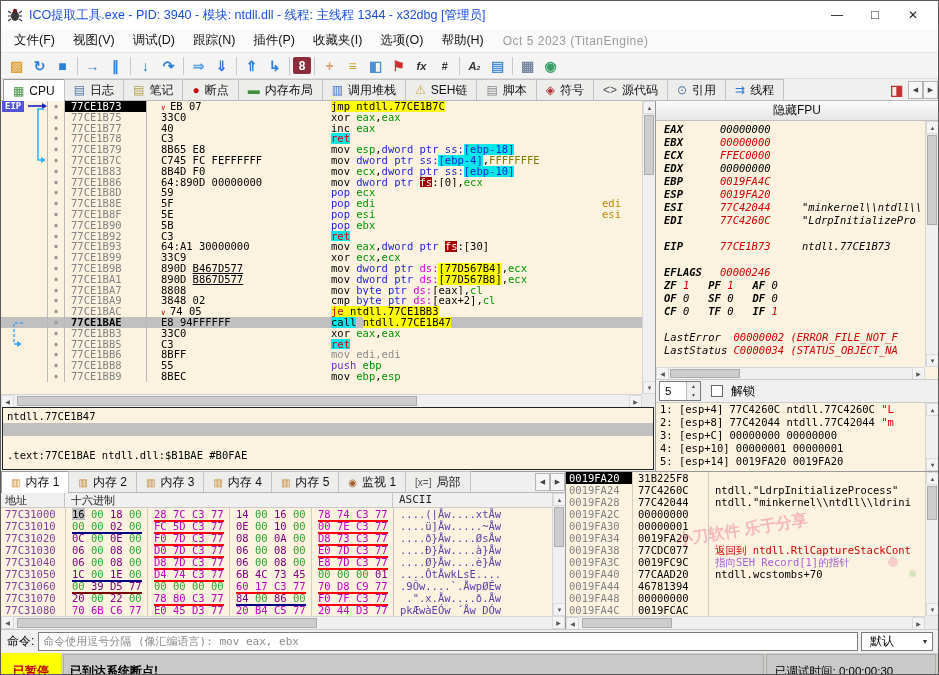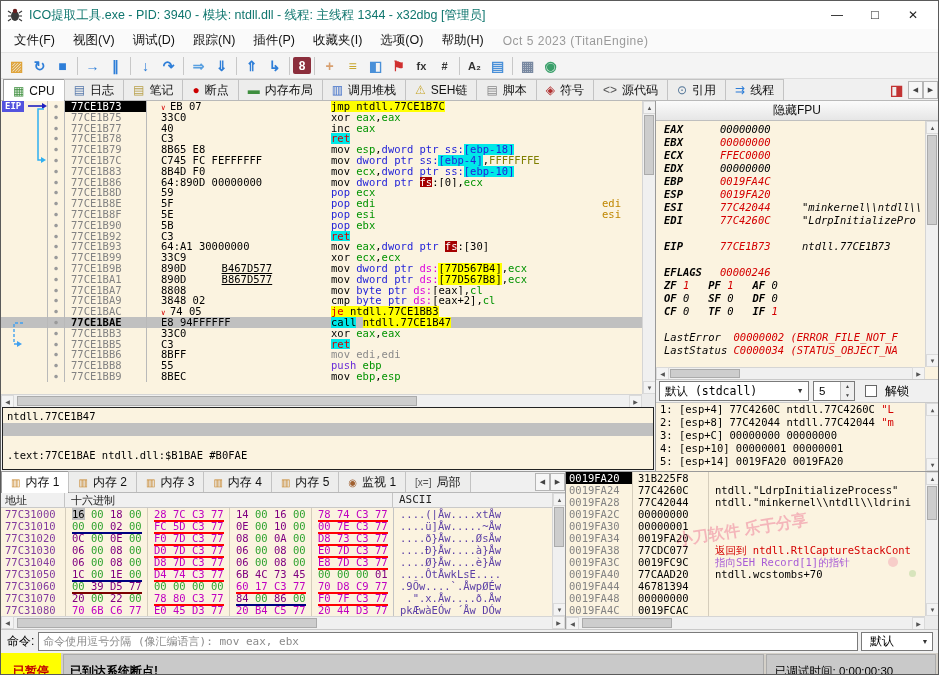--- a/index.html
+++ b/index.html
@@ -2,34 +2,34 @@
 <html><head>
 <meta charset="utf-8">
 <style>
   html,body{margin:0;padding:0;background:#888;}
   *{box-sizing:border-box;}
   .window{width:939px;height:675px;background:#F0F0F0;font-family:"Liberation Sans",sans-serif;
     position:relative;overflow:hidden;display:flex;flex-direction:column;border:1px solid #5a5a5a;}
   
   .titlebar{height:28px;background:#FFFFFF;display:flex;align-items:center;padding:0 6px;flex:0 0 auto;}
   .bugicon{width:16px;height:16px;margin-right:6px;flex:0 0 auto;}
-  .title{font-size:12.5px;color:#0f766e;white-space:nowrap;overflow:hidden;flex:1;}
+  .title{font-size:12.5px;color:#1d4ed8;white-space:nowrap;overflow:hidden;flex:1;}
   .wbtn{width:38px;height:24px;text-align:center;line-height:24px;font-size:12px;color:#222;cursor:default;}
   .btn-min::before{content:"—";}
   .btn-max::before{content:"□";font-size:13px;}
   .btn-close::before{content:"✕";}
   
   .menubar{height:24px;background:#FAFAFA;display:flex;align-items:center;padding:0 4px;flex:0 0 auto;border-bottom:1px solid #E4E4E4;}
   .mitem{font-size:12.5px;color:#111;padding:2px 9px;white-space:nowrap;}
   .builddate{font-size:12px;color:#9A9A9A;margin-left:10px;white-space:nowrap;letter-spacing:.5px;}
   
   .toolbar{height:26px;background:#F4F4F4;display:flex;align-items:center;padding:0 4px;flex:0 0 auto;border-bottom:1px solid #DDD;}
   .tbtn{width:23px;height:22px;display:flex;align-items:center;justify-content:center;font-size:14px;font-weight:bold;cursor:default;}
   .tbtn.tile{background:#8B2E3C;color:#fff !important;width:18px;height:17px;border-radius:2px;font-size:12px;}
-  .tbtn.txt{font-size:11px;font-weight:bold;}
+  .tbtn.txt{font-size:11px;font-style:italic;font-weight:bold;}
   .tsep{width:1px;height:18px;background:#C8C8C8;margin:0 3px;flex:0 0 auto;}
   
   .tabbar{height:22px;background:#F0F0F0;display:flex;align-items:flex-end;flex:0 0 auto;border-bottom:1px solid #B9B9B9;padding-left:2px;}
   .tab{height:21px;display:flex;align-items:center;padding:0 9px;font-size:12px;color:#111;border:1px solid #C3C3C3;border-bottom:none;background:#EDEDEC;white-space:nowrap;margin-right:-1px;}
   .tab.active{background:#FFFFFF;height:22px;margin-bottom:-1px;border-color:#9a9a9a;}
   .tab .ticon{margin-right:5px;font-size:12px;}
   .tabscroll{margin-left:auto;display:flex;align-items:center;height:21px;}
   .tsbtn{width:15px;height:18px;border:1px solid #B5B5B5;background:#F6F6F6;font-size:7px;color:#444;display:flex;align-items:center;justify-content:center;}
   .arr-l::before{content:"◀";}
   .arr-r::before{content:"▶";}
@@ -52,21 +52,21 @@
   .dinstr{flex:1;overflow:hidden;}
   .dcmt{width:40px;flex:0 0 auto;color:#BF8600;overflow:hidden;}
   .eiplabel{position:absolute;left:1px;top:0;background:#5353DE;color:#fff;font-weight:bold;font-size:9px;
     font-family:"DejaVu Sans Mono",monospace;padding:0 3px;height:11px;line-height:11px;z-index:3;}
   .jumpsvg{position:absolute;left:0;top:0;z-index:2;pointer-events:none;}
   
   .k{color:#000;} .g{color:#009300;} .bl{color:#2323D8;} .mg{color:#DD00DD;} .ol{color:#7F7F00;}
   .r{color:#D40000;} .gy{color:#8A8A8A;} .pu{color:#6A2ED8;} .vi{color:#A85CD6;}
   .bk{color:#000;font-weight:bold;}
   .hy{background:#FFFF00;} .hc{background:#00E8E8;} .hdr{background:#A40000;color:#fff;}
-  .un{text-decoration:underline;margin-left:29px;}
+  .un{text-decoration:underline;}
   .rv{color:#D40000;font-size:7.5px;}
   
   .vscroll{position:absolute;right:0;top:0;bottom:13px;width:13px;background:#F0F0F0;border-left:1px solid #D5D5D5;}
   .hscroll{position:absolute;left:0;right:13px;bottom:0;height:13px;background:#F0F0F0;border-top:1px solid #D5D5D5;}
   .sbcorner{position:absolute;right:0;bottom:0;width:13px;height:13px;background:#EBEBEB;}
   .sba{position:absolute;width:13px;height:13px;display:flex;align-items:center;justify-content:center;font-size:6px;color:#555;background:#F3F3F3;border:1px solid #DADADA;}
   .thumbv{position:absolute;left:1px;width:10px;background:#CDCDCD;border:1px solid #ABABAB;}
   .thumbh{position:absolute;top:1px;height:10px;background:#CDCDCD;border:1px solid #ABABAB;}
   
   .infobox{height:63px;background:#FBF3E0;border:1px solid #222;margin:0 1px 1px 1px;
@@ -366,24 +366,20 @@
           <span class="sba arr-d" style="bottom:0;left:0;"></span>
           <span class="thumbv" style="top:14px;height:90px;"></span>
         </div>
         <div class="reghs">
           <span class="sba arr-l" style="left:0;top:-1px;"></span>
           <span class="sba arr-r" style="right:0;top:-1px;"></span>
           <span class="thumbh" style="left:14px;width:70px;height:9px;"></span>
         </div>
       </div>
       <div class="convbar">
-        <div class="cselect">
-          <span>默认 (stdcall)</span>
-          <span class="selarr"></span>
-        </div>
         <div class="spinner">
           <span class="val">5</span>
           <span class="spinctl">
               <span class="arr-u"></span>
               <span class="arr-d"></span>
             </span>
         </div>
         <span class="chk"></span>
         <span class="chklabel">解锁</span>
       </div>

